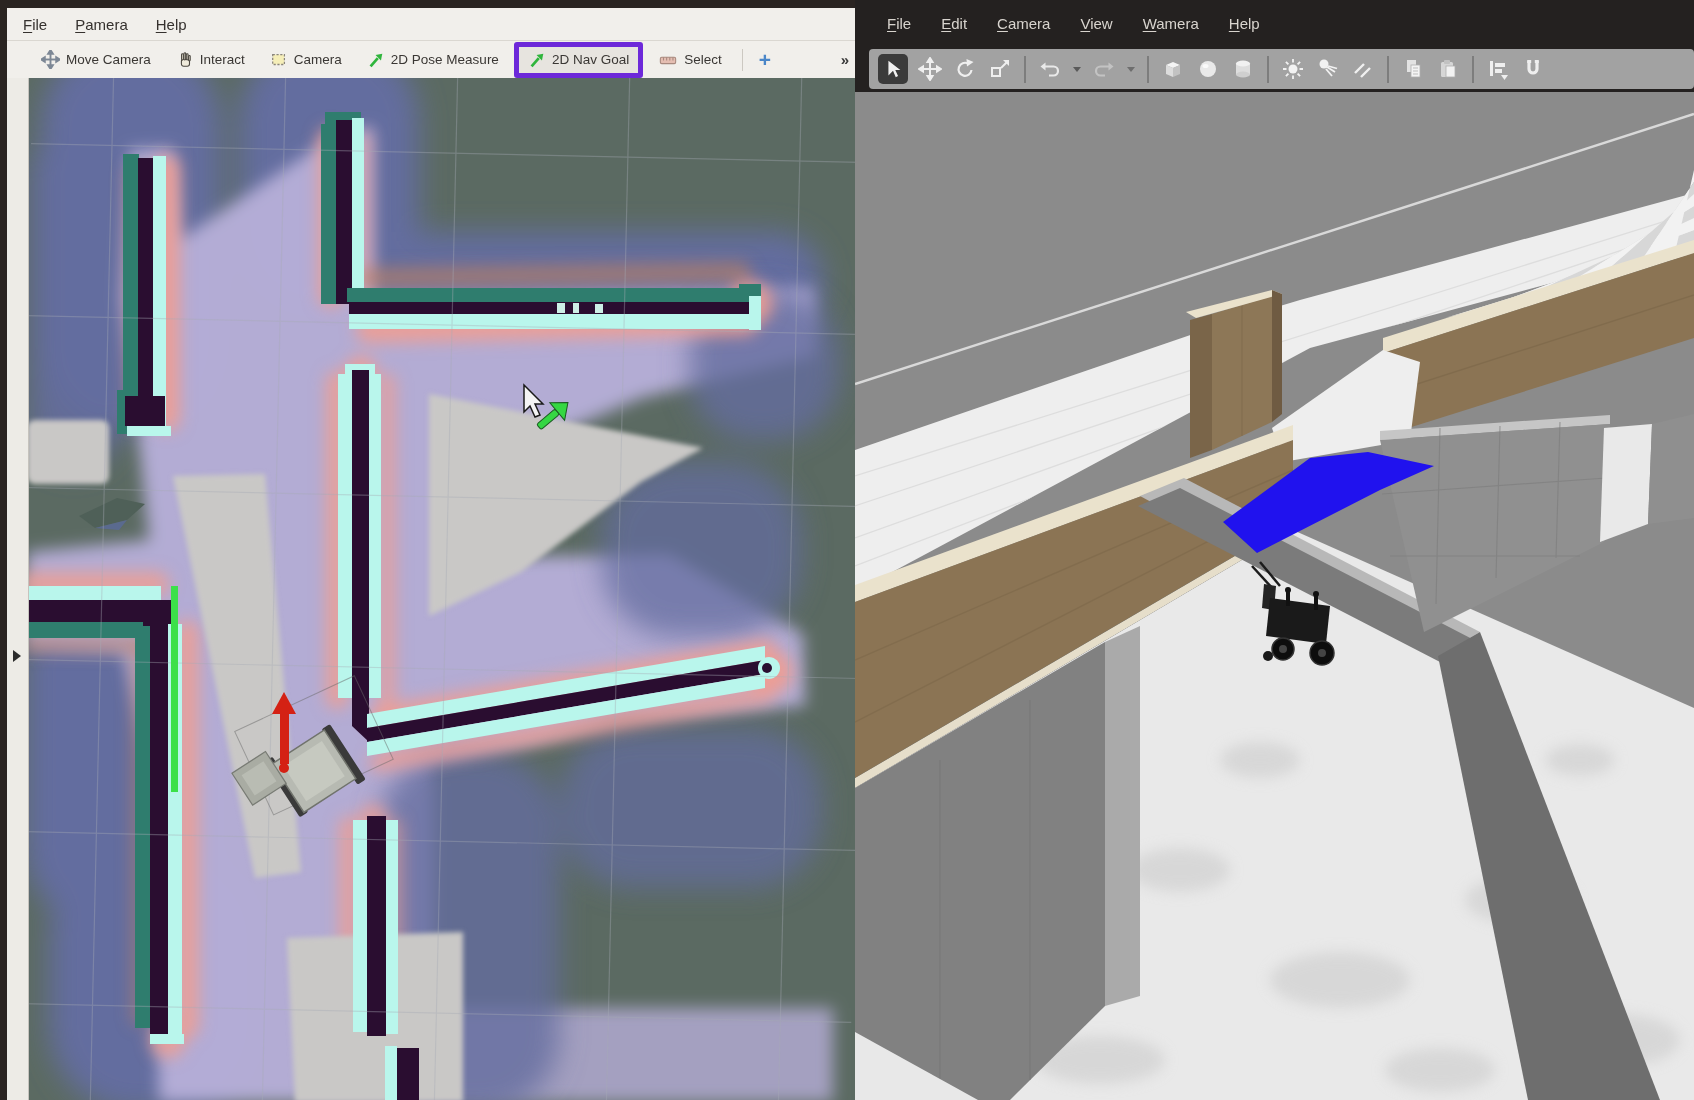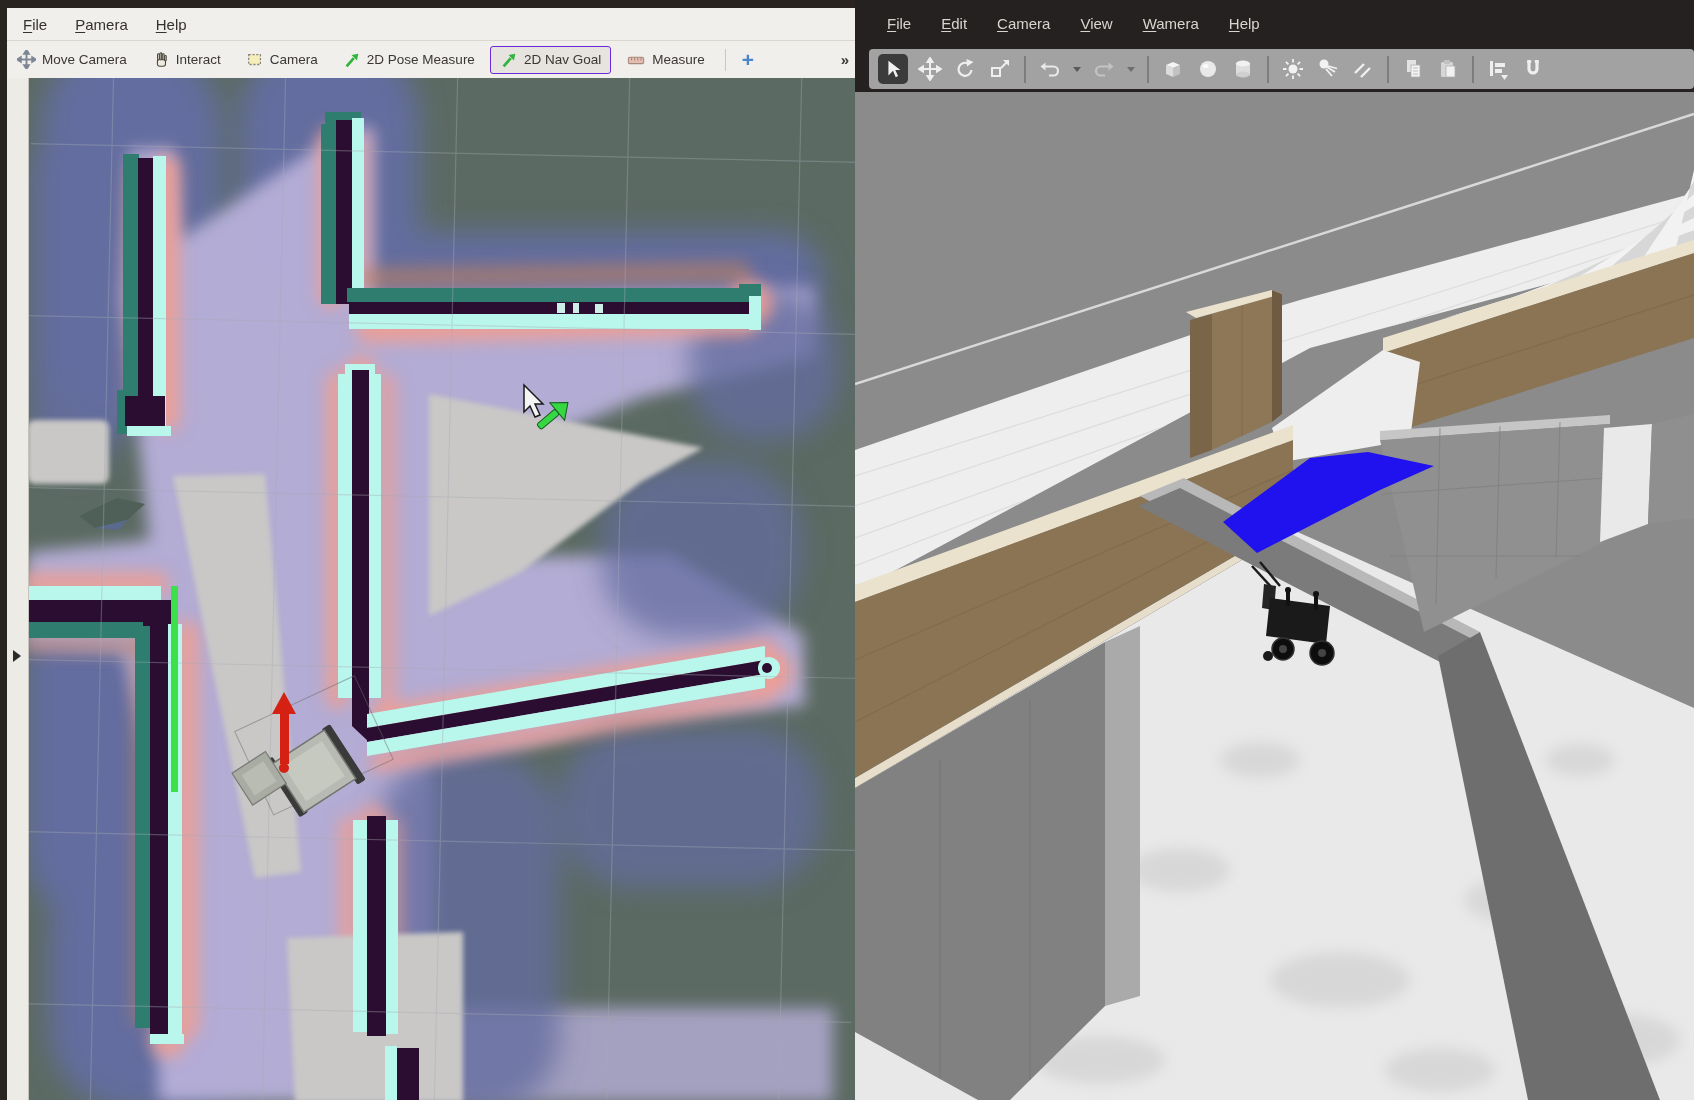--- a/index.html
+++ b/index.html
@@ -5,24 +5,24 @@
   html,body{margin:0;padding:0;background:#171412;font-family:"Liberation Sans",sans-serif;}
   .stage{position:relative;width:1694px;height:1100px;overflow:hidden;background:#4d7c0f;}
 
   
   .rviz{position:absolute;left:0;top:0;width:855px;height:1100px;background:#2a2421;}
   .rviz-chrome{position:absolute;left:7px;top:8px;right:0;bottom:0;background:#f1efeb;}
   .rviz-menubar{height:32px;display:flex;align-items:center;gap:28px;padding-left:16px;
     font-size:15px;color:#35312e;border-bottom:1px solid #dad7d1;}
   .menu-item{cursor:default;}
   .mn{text-decoration:underline;text-underline-offset:2px;}
-  .rviz-toolbar{height:37px;display:flex;align-items:center;gap:5px;padding-left:0;
+  .rviz-toolbar{height:37px;display:flex;align-items:center;gap:5px;padding-left:24px;
     border-bottom:1px solid #c9c6c0;font-size:13.5px;color:#3a3734;text-align:right;}
   .tbtn{display:flex;align-items:center;gap:6px;padding:4px 9px;border-radius:3px;border:1px solid transparent;white-space:nowrap;}
-  .tbtn.active{background:#e7e4df;border:1px solid #6d28d9;}
+  .tbtn.active{background:#e7e4df;border:5px solid #6d28d9;}
   .tsep{width:1px;height:22px;background:#ccc8c1;margin:0 5px;}
   .plusbtn{color:#4a86c8;font-size:21px;font-weight:bold;padding:0 6px;}
   .ovf{margin-left:auto;margin-right:6px;color:#3a3a3a;font-size:15px;font-weight:bold;}
   .rviz-body{position:absolute;top:70px;left:0;right:0;bottom:0;display:flex;}
   .dock{width:21px;background:#edebe6;border-right:1px solid #c6c3bd;position:relative;}
   .dock-arrow{position:absolute;left:6px;top:572px;width:0;height:0;
     border-top:6px solid transparent;border-bottom:6px solid transparent;border-left:8px solid #2b2b2b;}
   .mapwrap{flex:1;position:relative;overflow:hidden;}
   .mapwrap svg{display:block;}
 
@@ -100,21 +100,21 @@
           <span>2D Nav Goal</span>
         </span>
         <span class="tbtn">
           <svg width="20" height="18" viewBox="0 0 20 20">
             <rect x="1.5" y="7" width="17" height="7" rx="1.5" fill="#e5beb2" stroke="#a8897e" stroke-width="1.2"></rect>
             <line x1="5" y1="7" x2="5" y2="10.5" stroke="#a8897e" stroke-width="1.2"></line>
             <line x1="8.5" y1="7" x2="8.5" y2="10.5" stroke="#a8897e" stroke-width="1.2"></line>
             <line x1="12" y1="7" x2="12" y2="10.5" stroke="#a8897e" stroke-width="1.2"></line>
             <line x1="15.5" y1="7" x2="15.5" y2="10.5" stroke="#a8897e" stroke-width="1.2"></line>
           </svg>
-          <span>Measure</span>
+          <span>Select</span>
         </span>
         <span class="tsep"></span>
         <span class="plusbtn">+</span>
         <span class="ovf">»</span>
       </div>
 
       <div class="rviz-body">
         <div class="dock">
           <div class="dock-arrow"></div>
         </div>

